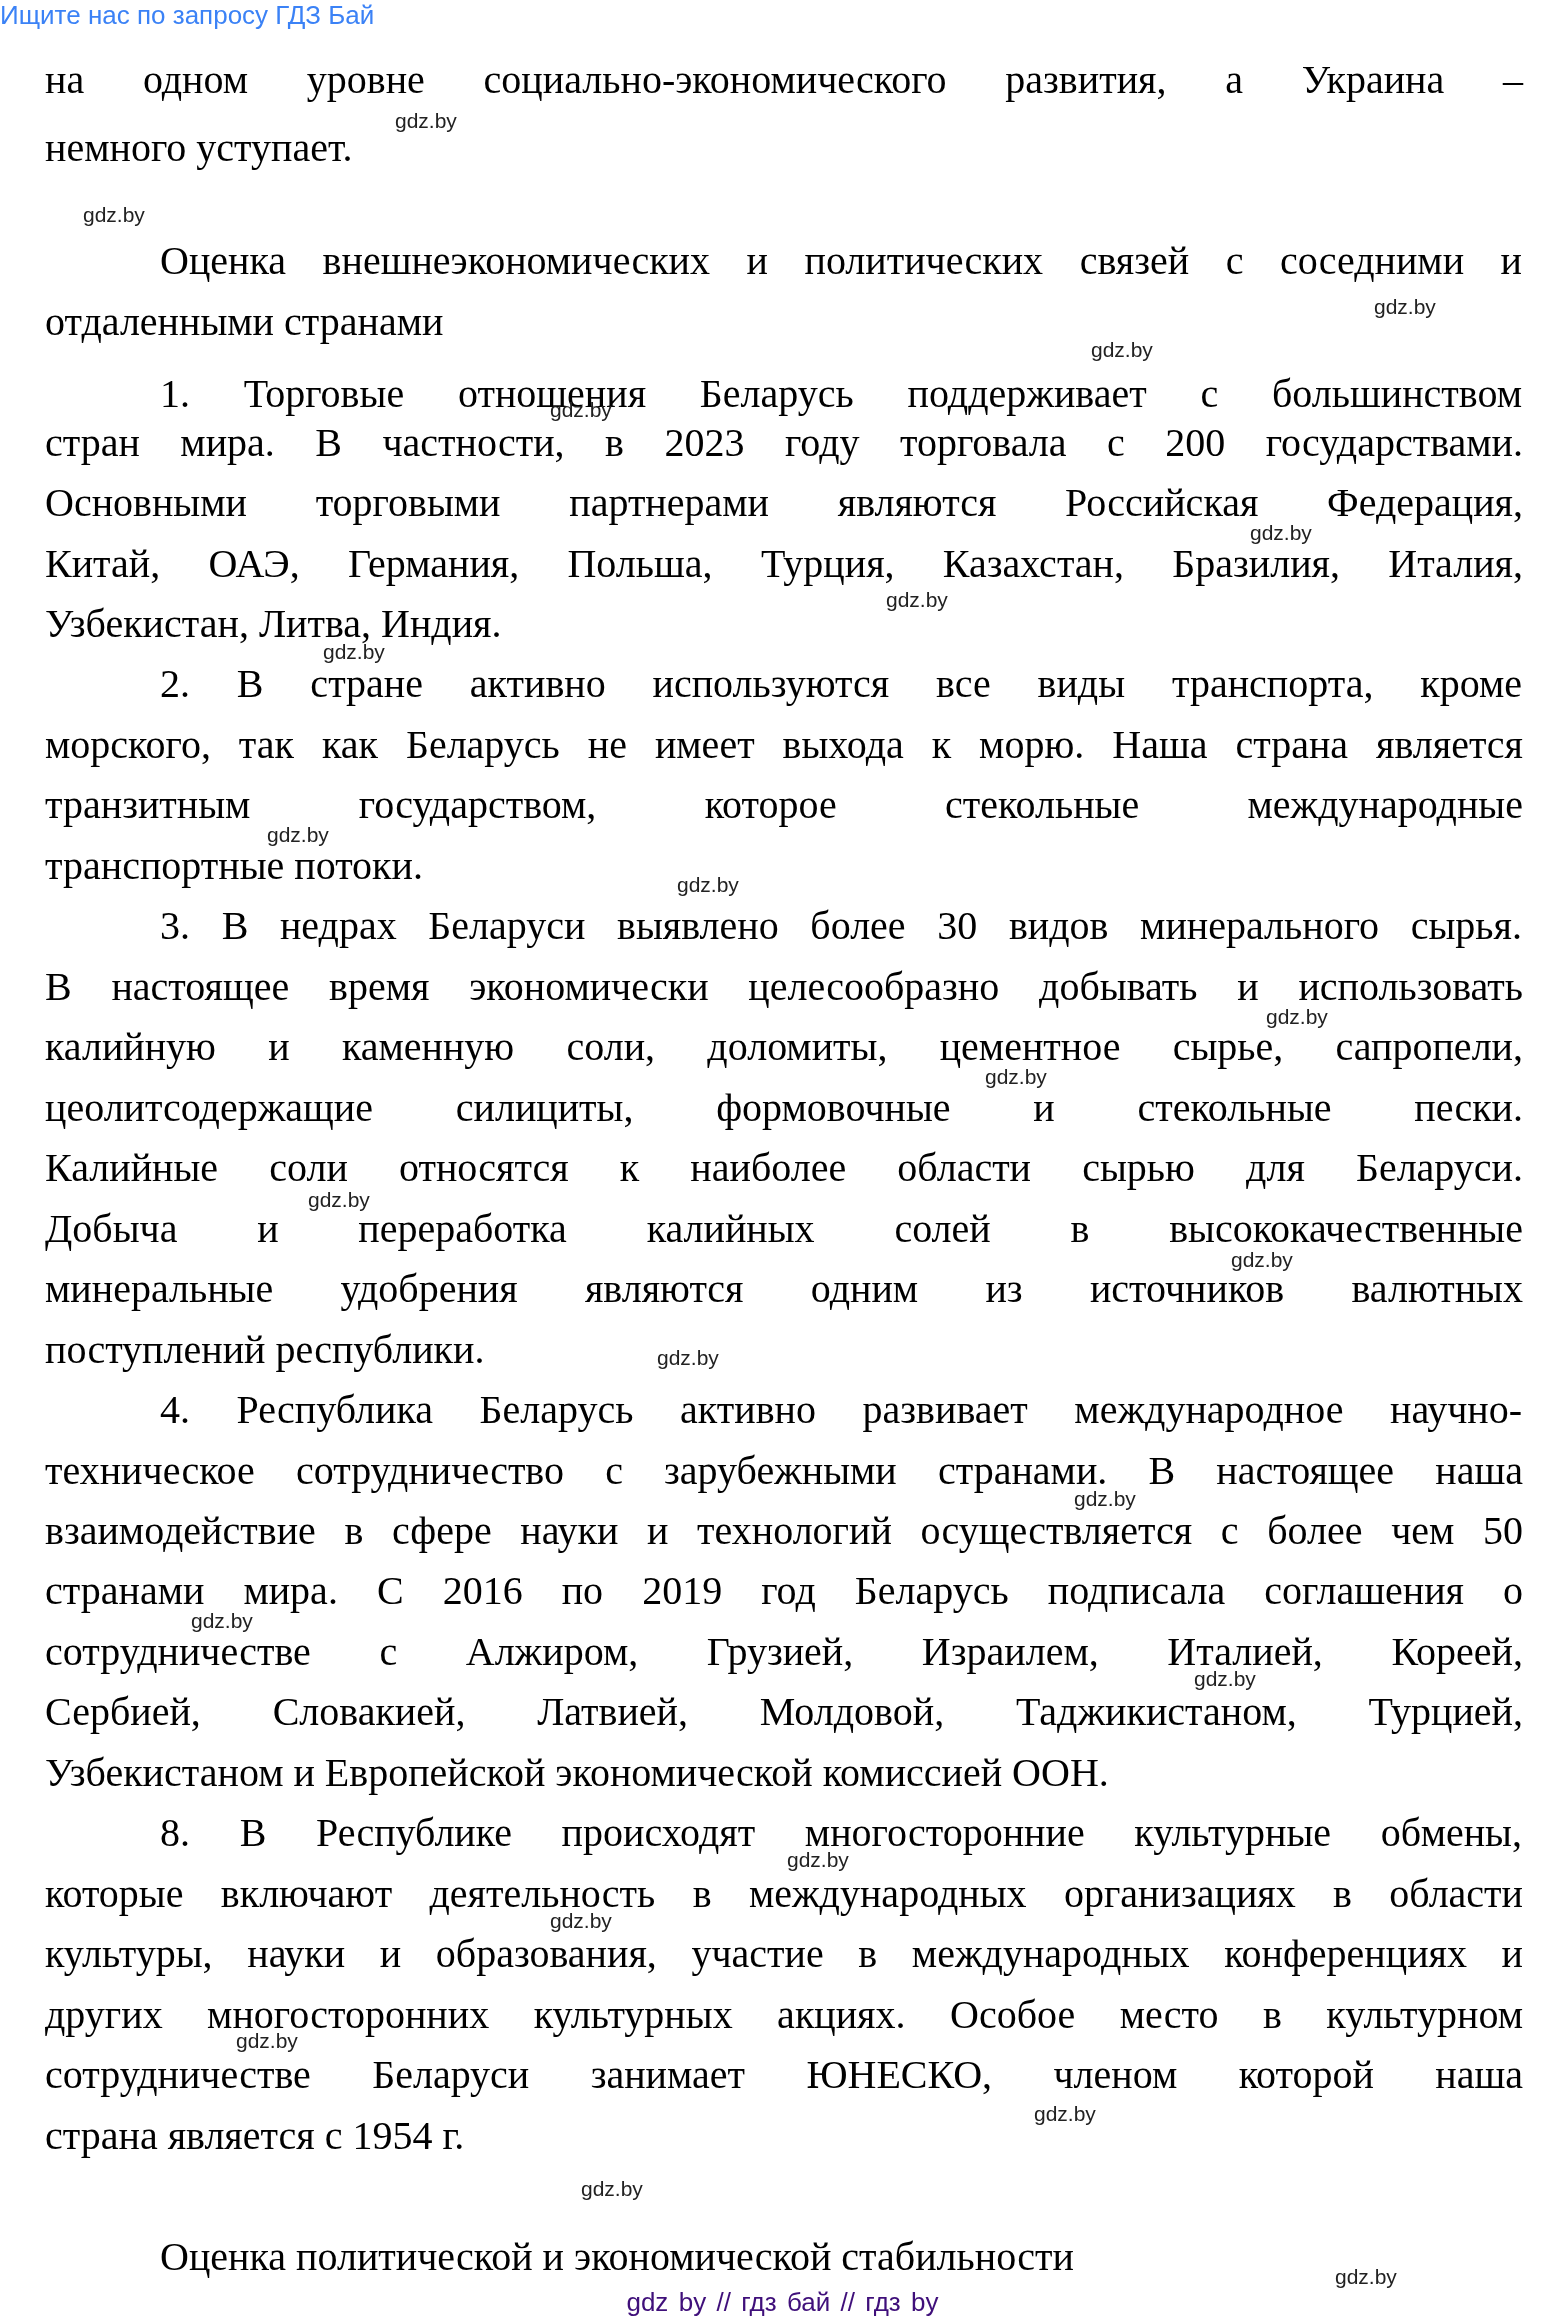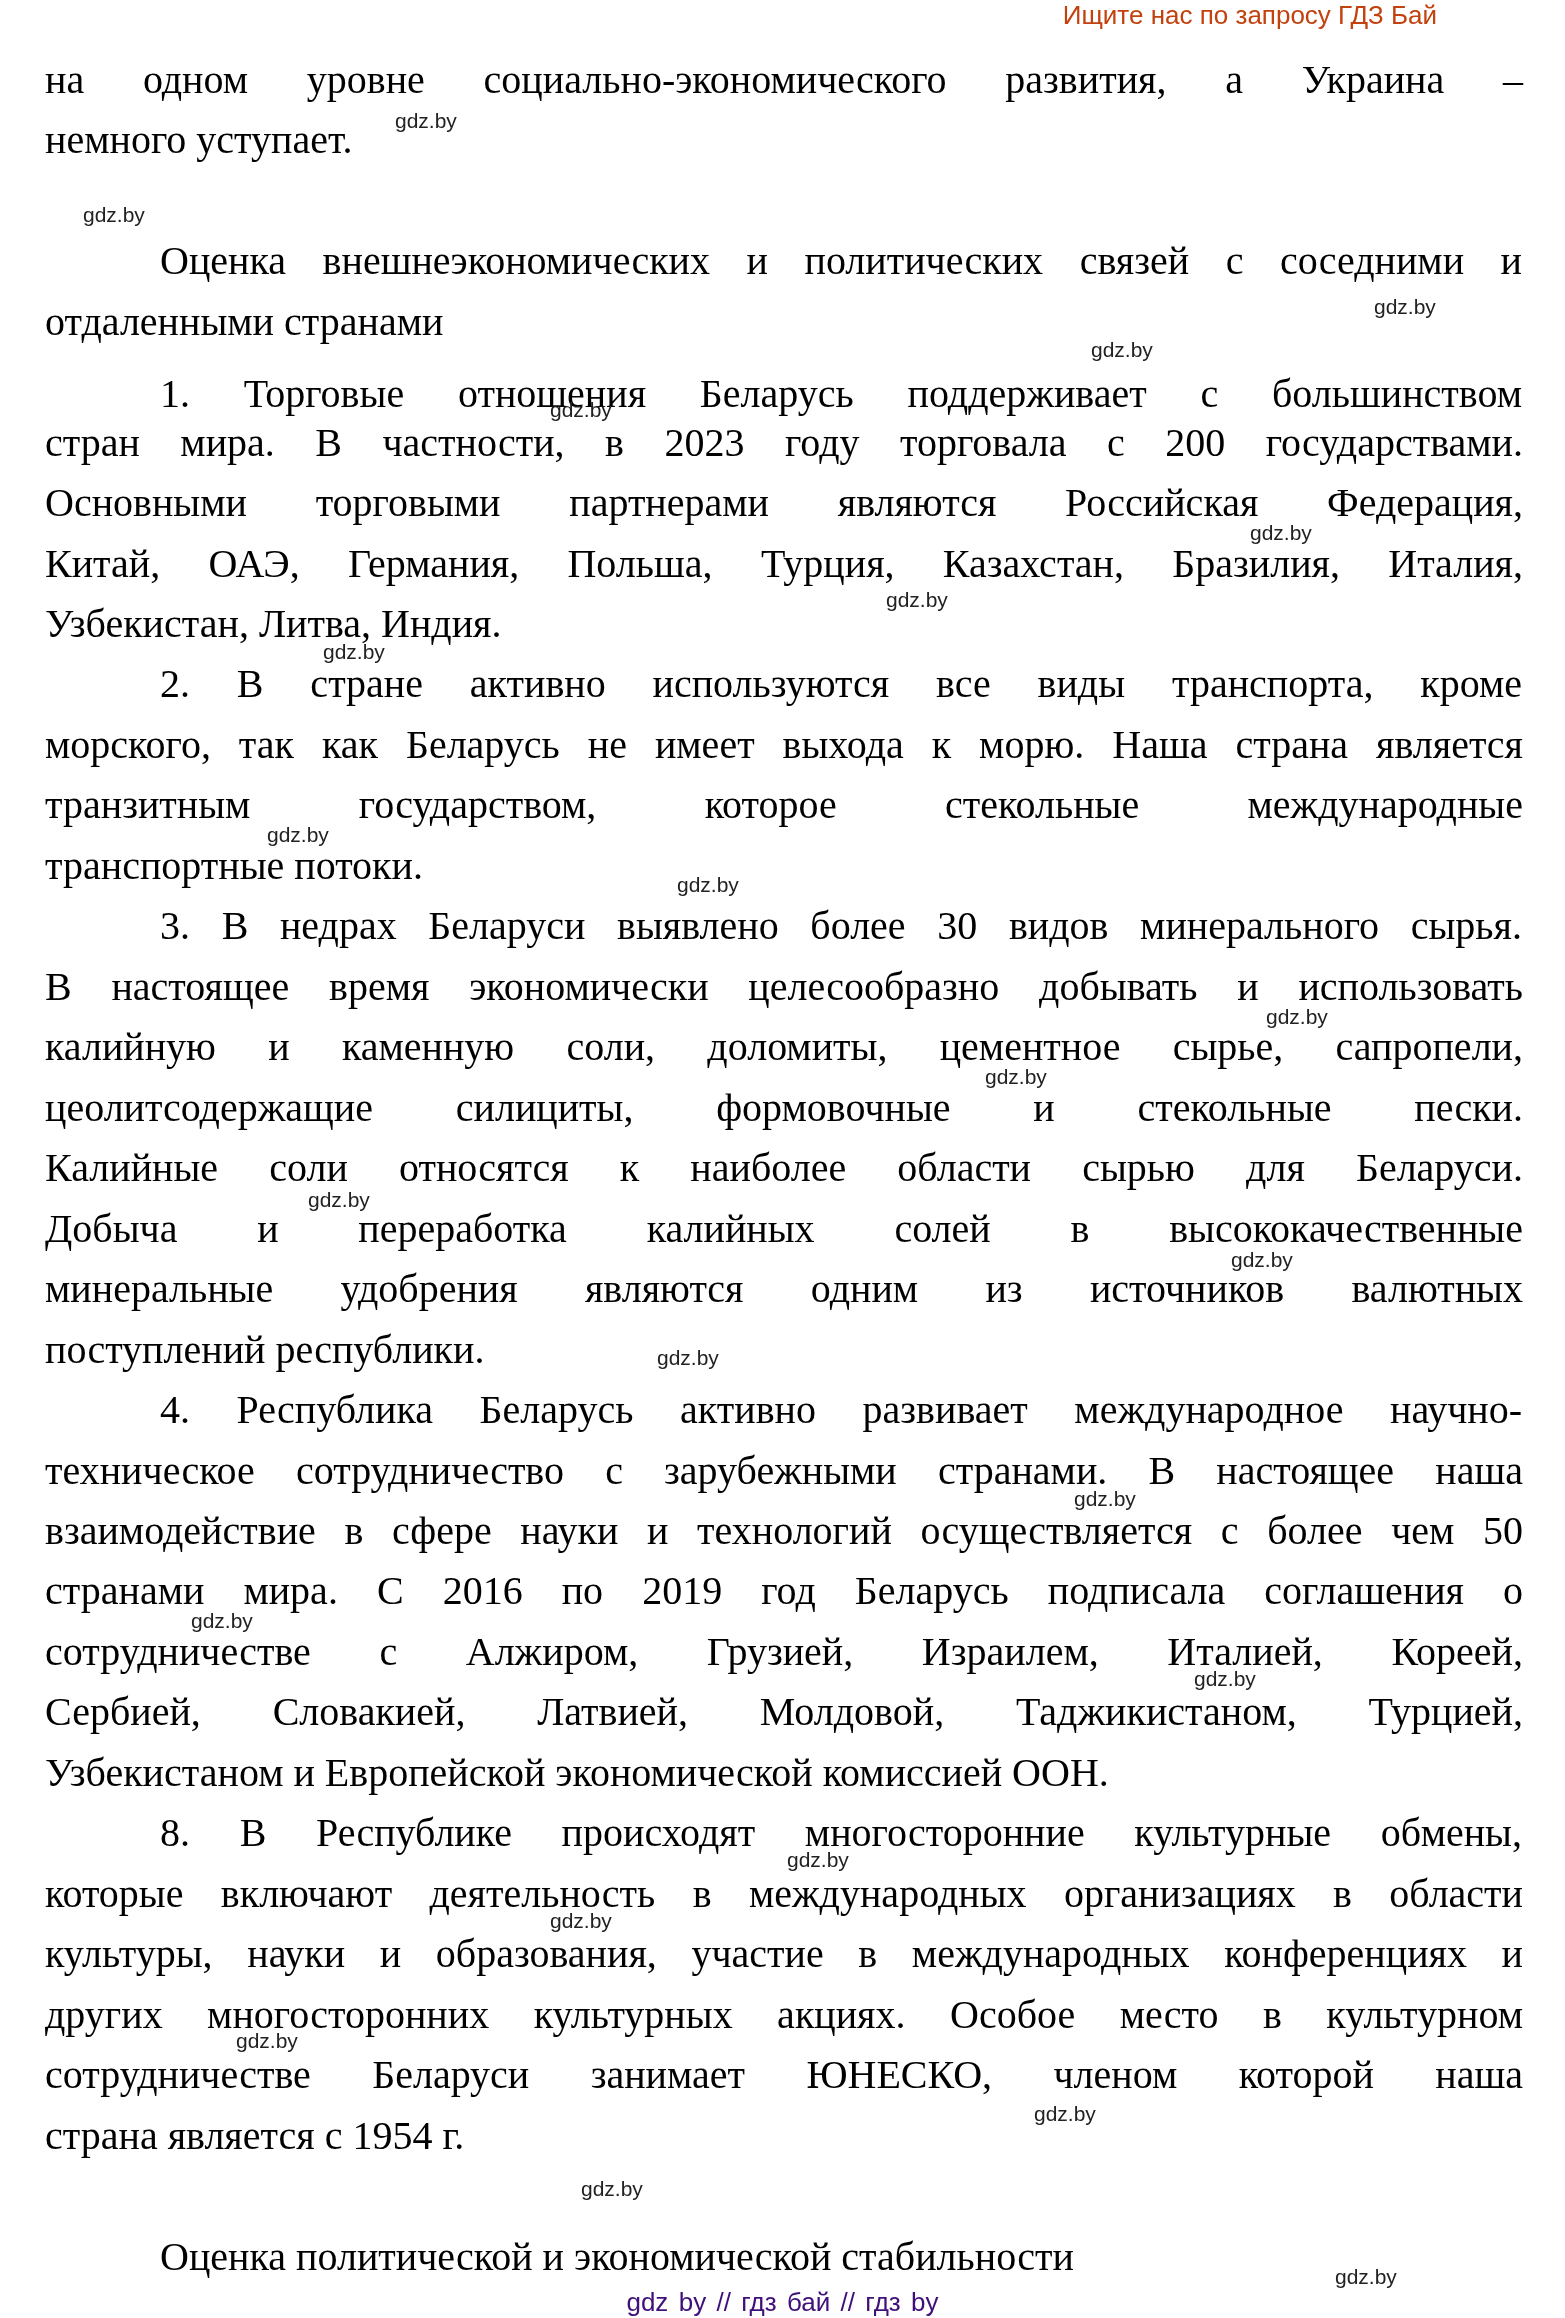--- a/index.html
+++ b/index.html
@@ -1,20 +1,20 @@
 <!DOCTYPE html>
 <html style="font-size:12.4px"><head>
 <meta charset="utf-8">
 <style>
   html, body { margin: 0; padding: 0; background: #ffffff; }
   body { width: 1565px; height: 2319px; position: relative; overflow: hidden; }
   .top-banner {
     position: absolute; left: 0; top: 0; width: 1437px; height: 34px;
-    text-align: right; font-family: "Liberation Sans", sans-serif;
-    font-size: 26px; line-height: 31px; color: #c2410c;
+    text-align: left; font-family: "Liberation Sans", sans-serif;
+    font-size: 26px; line-height: 31px; color: #3b82f6;
   }
   .footer-banner {
     position: absolute; left: 0; top: 2287px; width: 1565px; height: 31px;
     text-align: center; font-family: "Liberation Sans", sans-serif;
     font-size: 26px; line-height: 31px; color: #3f0f7a;
     word-spacing: 3.1px;
   }
   .line {
     position: absolute; left: 45px; width: 1478px;
     font-family: "Liberation Serif", serif; font-size: 40px; line-height: 47px;
@@ -31,21 +31,21 @@
     position: absolute; font-family: Liberation Sans, sans-serif;
     font-size: 21px; line-height: 23px; color: #222;
   }
 </style>
 </head>
 <body>
 
 <div class="top-banner">Ищите нас по запросу ГДЗ Бай</div>
 
 <div class="line" style="top:56px">на одном уровне социально-экономического развития, а Украина –</div>
-<div class="line last" style="top:116px">немного уступает.</div>
+<div class="line last" style="top:124px">немного уступает.</div>
 
 <div class="line indent" style="top:237px">Оценка внешнеэкономических и политических связей с соседними и</div>
 <div class="line last" style="top:298px">отдаленными странами</div>
 
 <div class="line indent" style="top:370px">1. Торговые отношения Беларусь поддерживает с большинством</div>
 <div class="line" style="top:419px">стран мира. В частности, в 2023 году торговала с 200 государствами.</div>
 <div class="line" style="top:479px">Основными торговыми партнерами являются Российская Федерация,</div>
 <div class="line" style="top:540px">Китай, ОАЭ, Германия, Польша, Турция, Казахстан, Бразилия, Италия,</div>
 <div class="line last" style="top:600px">Узбекистан, Литва, Индия.</div>
 

